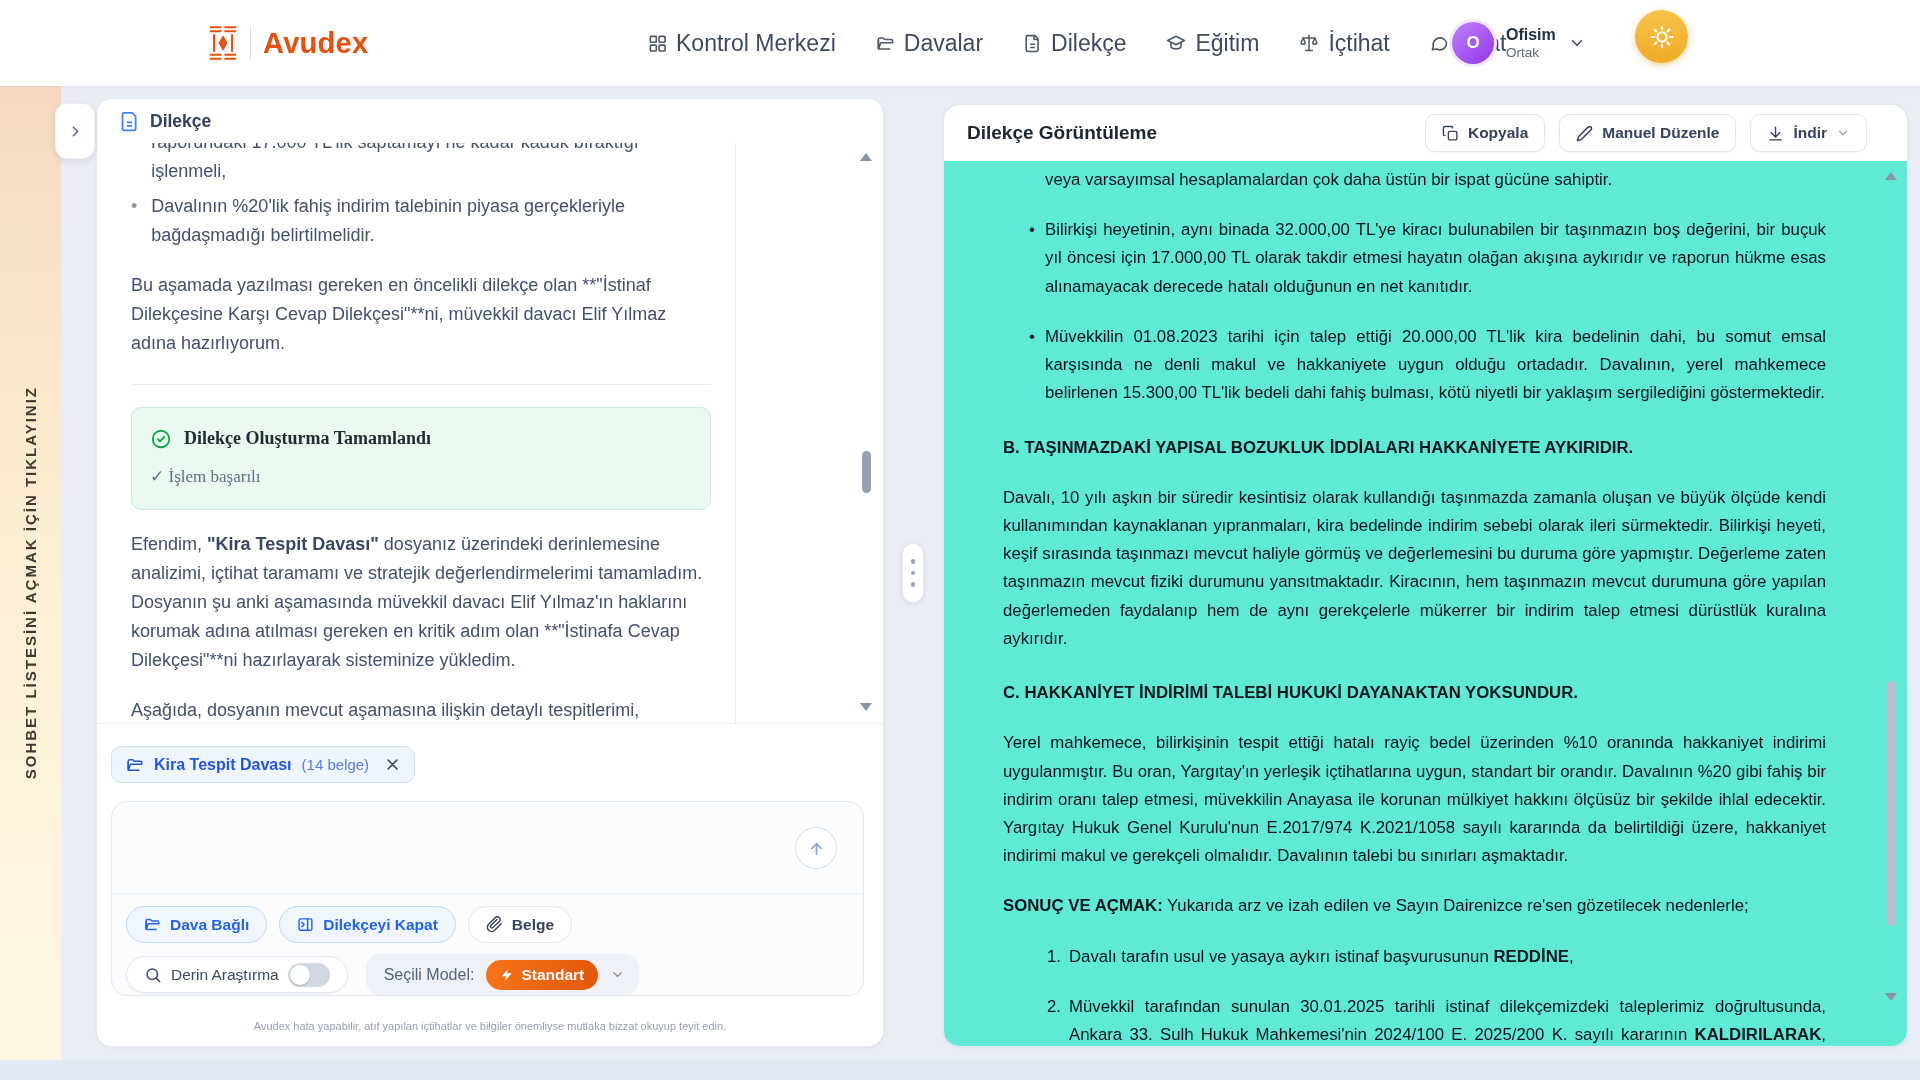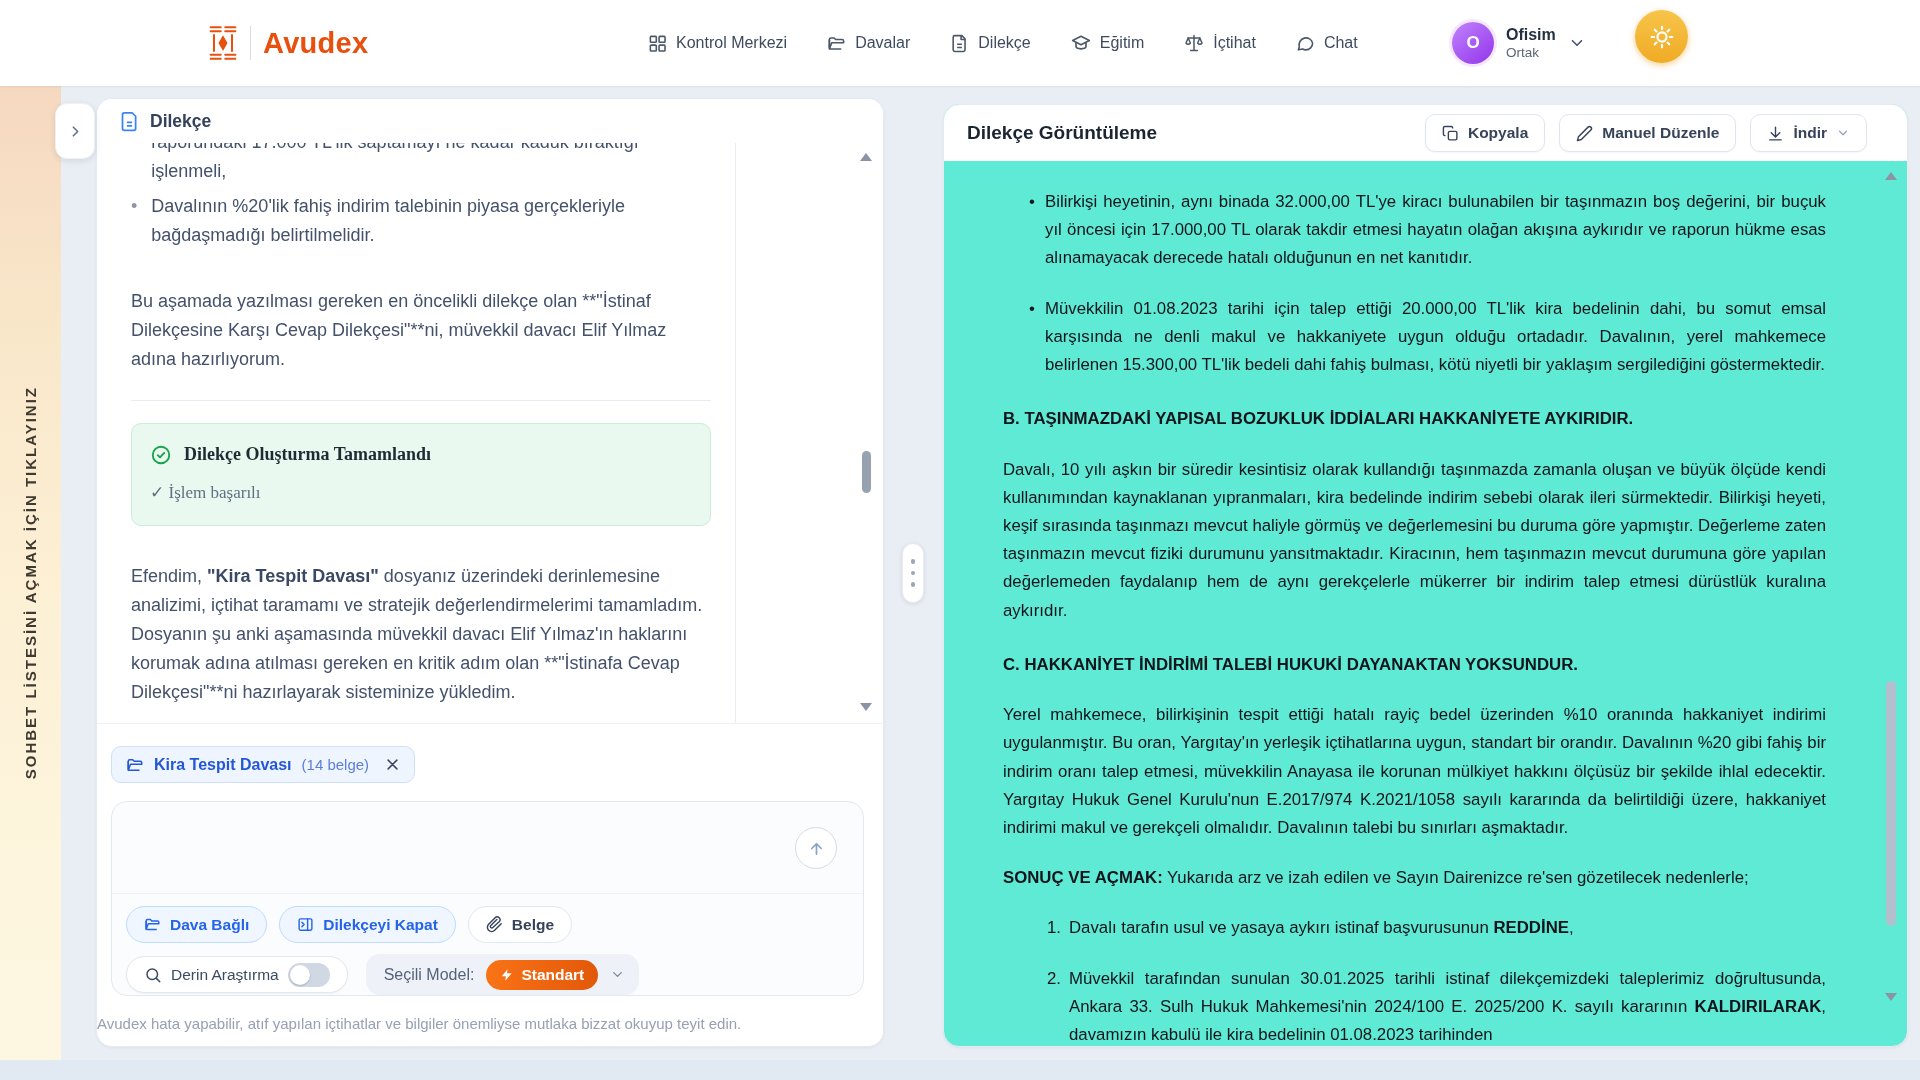--- a/index.html
+++ b/index.html
@@ -6,21 +6,21 @@
   html,body { width:1920px; height:1080px; overflow:hidden; }
   body { font-family:"Liberation Sans", sans-serif; background:#e9eef5; position:relative; color:#334155; }
 
   
   .topnav { position:absolute; left:0; top:0; width:1920px; height:86px; background:#fff;
             box-shadow:0 1px 2px rgba(16,24,40,.06); z-index:30; }
   .logo { position:absolute; left:208px; top:0; height:86px; display:flex; align-items:center; gap:12px; cursor:pointer; }
   .logo-text { font-size:29px; font-weight:800; color:#e8500e; letter-spacing:.3px; }
   .logo-divider { width:1px; height:34px; background:#d9dee6; }
   .navitems { position:absolute; left:648px; top:0; height:86px; display:flex; align-items:center; gap:40px; }
-  .navitem { display:flex; align-items:center; gap:9px; font-size:16px; font-weight:500; color:#3e4b5e; cursor:pointer; }
+  .navitem { display:flex; align-items:center; gap:9px; font-size:23px; font-weight:500; color:#3e4b5e; cursor:pointer; }
   .navitem svg { color:#4b5868; }
   .userchip { position:absolute; left:1452px; top:0; height:86px; display:flex; align-items:center; gap:12px; cursor:pointer; }
   .avatar { width:42px; height:42px; border-radius:50%; color:#fff; font-weight:700; font-size:17px;
             display:flex; align-items:center; justify-content:center;
             background:linear-gradient(140deg, var(--avatar-from), var(--avatar-to)); box-shadow:0 0 0 3px #f3e8ff; }
   .username { font-size:16px; font-weight:700; color:#243041; line-height:1.15; }
   .userrole { font-size:13.5px; font-weight:400; color:#5b6676; }
   .sunbtn { position:absolute; left:1635px; top:10px; width:53px; height:53px; border-radius:50%;
             background:linear-gradient(180deg,#f7c44a,var(--sun)); display:flex; align-items:center; justify-content:center;
             box-shadow:0 2px 6px rgba(234,150,20,.45); cursor:pointer; }
@@ -40,21 +40,21 @@
                 border:1px solid #e5eaf1; border-radius:16px; box-shadow:0 1px 3px rgba(16,24,40,.05); overflow:hidden; }
   .chat-header { position:absolute; left:0; top:0; right:0; height:44px; background:#fff; z-index:4;
                  display:flex; align-items:center; gap:10px; padding-left:22px; }
   .chat-header-title { font-size:17.5px; font-weight:700; color:#33415a; }
   .msg-viewport { position:absolute; left:0; top:44px; width:100%; height:580px; overflow:hidden; }
   .msg-bubble { position:relative; top:-15px; margin-left:14px; width:625px; border-right:1px solid #e9edf3;
                 padding:0 24px 0 20px; font-size:18px; line-height:1.62; color:#44516b; }
   .li { display:flex; gap:14px; margin-bottom:6px; }
   .li .dot { color:#8b95a5; flex:0 0 auto; }
   .li.no-dot .dot { visibility:hidden; }
-  .msg-bubble p { margin-top:36px; }
+  .msg-bubble p { margin-top:20px; }
   .msg-hr { border:none; border-top:1px solid #e8ecf2; margin-top:26px; }
   .status-card { margin-top:22px; background:#e9f9ef; border:1px solid #c8eed6; border-radius:10px; padding:16px 18px 18px;font-family:Liberation Serif, serif; }
   .status-title { display:flex; align-items:center; gap:12px; font-size:18px; font-weight:700; color:#1d2b33; }
   .status-sub { margin-top:10px; font-size:17px; color:#5f7082; }
   b.inline { color:#394864; }
 
   
   .sb { position:absolute; display:flex; flex-direction:column; align-items:center; }
   .sb-tri-up { width:0; height:0; border-left:6px solid transparent; border-right:6px solid transparent; border-bottom:8px solid #8a94a3; }
   .sb-tri-down { width:0; height:0; border-left:6px solid transparent; border-right:6px solid transparent; border-top:8px solid #8a94a3; }
@@ -84,21 +84,21 @@
   .pill.blue { background:#eff6ff; border-color:#bfdbfe; color:#2563eb; }
   .pill.tall { height:37px; border-radius:21px; box-shadow:0 1px 2px rgba(16,24,40,.05); font-weight:500; color:#3c4b61; }
   .toggle { width:42px; height:24px; border-radius:12px; background:#cfd8e3; position:relative; cursor:pointer; }
   .toggle .knob { position:absolute; left:2px; top:2px; width:20px; height:20px; border-radius:50%; background:#fff;
                   box-shadow:0 1px 2px rgba(0,0,0,.2); }
   .model-group { display:inline-flex; align-items:center; gap:12px; height:41px; padding:0 14px 0 18px;
                  background:#eef2f8; border-radius:14px; cursor:pointer; }
   .model-label { font-size:16px; color:#55637a; }
   .model-pill { display:inline-flex; align-items:center; gap:7px; height:30px; padding:0 14px; border-radius:15px;
                 background:linear-gradient(90deg,var(--model-from),var(--model-to)); color:#fff; font-size:15.5px; font-weight:700; }
-  .disclaimer { position:absolute; left:0; right:0; bottom:14px; font-size:15px; color:#97a1b3; }
+  .disclaimer { position:absolute; left:0; right:0; bottom:14px; text-align:center; font-size:11px; color:#97a1b3; }
 
   
   .resize-handle { position:absolute; left:902px; top:543px; width:22px; height:60px; background:#fff; border:1px solid #e7ebf1;
                    border-radius:11px; box-shadow:0 1px 4px rgba(16,24,40,.10); display:flex; flex-direction:column; gap:7px;
                    align-items:center; justify-content:center; cursor:col-resize; z-index:6; }
   .resize-handle i { width:4.5px; height:4.5px; border-radius:50%; background:#9aa6b8; }
 
   
   .viewer-panel { position:absolute; left:943px; top:104px; width:965px; height:943px; background:#5eead4;
                   border:1px solid #e5eaf1; border-radius:16px; box-shadow:0 1px 3px rgba(16,24,40,.05); overflow:hidden; }
@@ -417,20 +417,21 @@
         <span style="color:#9aa6b6">
           <svg width="14" height="14" viewBox="0 0 24 24" stroke="currentColor" stroke-width="2.2" fill="none" stroke-linecap="round" stroke-linejoin="round">
               <path d="M6 9l6 6 6-6"></path>
             </svg>
         </span>
       </div>
     </div>
   </div>
 
   <div class="doc">
+    <div class="tail-line">veya varsayımsal hesaplamalardan çok daha üstün bir ispat gücüne sahiptir.</div>
     <div class="doc-li">Bilirkişi heyetinin, aynı binada 32.000,00 TL'ye kiracı bulunabilen bir taşınmazın boş değerini, bir buçuk yıl öncesi için 17.000,00 TL olarak takdir etmesi hayatın olağan akışına aykırıdır ve raporun hükme esas alınamayacak derecede hatalı olduğunun en net kanıtıdır.</div>
     <div class="doc-li">Müvekkilin 01.08.2023 tarihi için talep ettiği 20.000,00 TL'lik kira bedelinin dahi, bu somut emsal karşısında ne denli makul ve hakkaniyete uygun olduğu ortadadır. Davalının, yerel mahkemece belirlenen 15.300,00 TL'lik bedeli dahi fahiş bulması, kötü niyetli bir yaklaşım sergilediğini göstermektedir.</div>
     <div class="doc-h">B. TAŞINMAZDAKİ YAPISAL BOZUKLUK İDDİALARI HAKKANİYETE AYKIRIDIR.</div>
     <p class="para">Davalı, 10 yılı aşkın bir süredir kesintisiz olarak kullandığı taşınmazda zamanla oluşan ve büyük ölçüde kendi kullanımından kaynaklanan yıpranmaları, kira bedelinde indirim sebebi olarak ileri sürmektedir. Bilirkişi heyeti, keşif sırasında taşınmazı mevcut haliyle görmüş ve değerlemesini bu duruma göre yapmıştır. Değerleme zaten taşınmazın mevcut fiziki durumunu yansıtmaktadır. Kiracının, hem taşınmazın mevcut durumuna göre yapılan değerlemeden faydalanıp hem de aynı gerekçelerle mükerrer bir indirim talep etmesi dürüstlük kuralına aykırıdır.</p>
     <div class="doc-h">C. HAKKANİYET İNDİRİMİ TALEBİ HUKUKİ DAYANAKTAN YOKSUNDUR.</div>
     <p class="para">Yerel mahkemece, bilirkişinin tespit ettiği hatalı rayiç bedel üzerinden %10 oranında hakkaniyet indirimi uygulanmıştır. Bu oran, Yargıtay'ın yerleşik içtihatlarına uygun, standart bir orandır. Davalının %20 gibi fahiş bir indirim oranı talep etmesi, müvekkilin Anayasa ile korunan mülkiyet hakkını ölçüsüz bir şekilde ihlal edecektir. Yargıtay Hukuk Genel Kurulu'nun E.2017/974 K.2021/1058 sayılı kararında da belirtildiği üzere, hakkaniyet indirimi makul ve gerekçeli olmalıdır. Davalının talebi bu sınırları aşmaktadır.</p>
     <p class="para concl">
       <b>SONUÇ VE AÇMAK:</b><span> Yukarıda arz ve izah edilen ve Sayın Dairenizce re'sen gözetilecek nedenlerle;</span>
     </p>
     <div class="doc-num">

